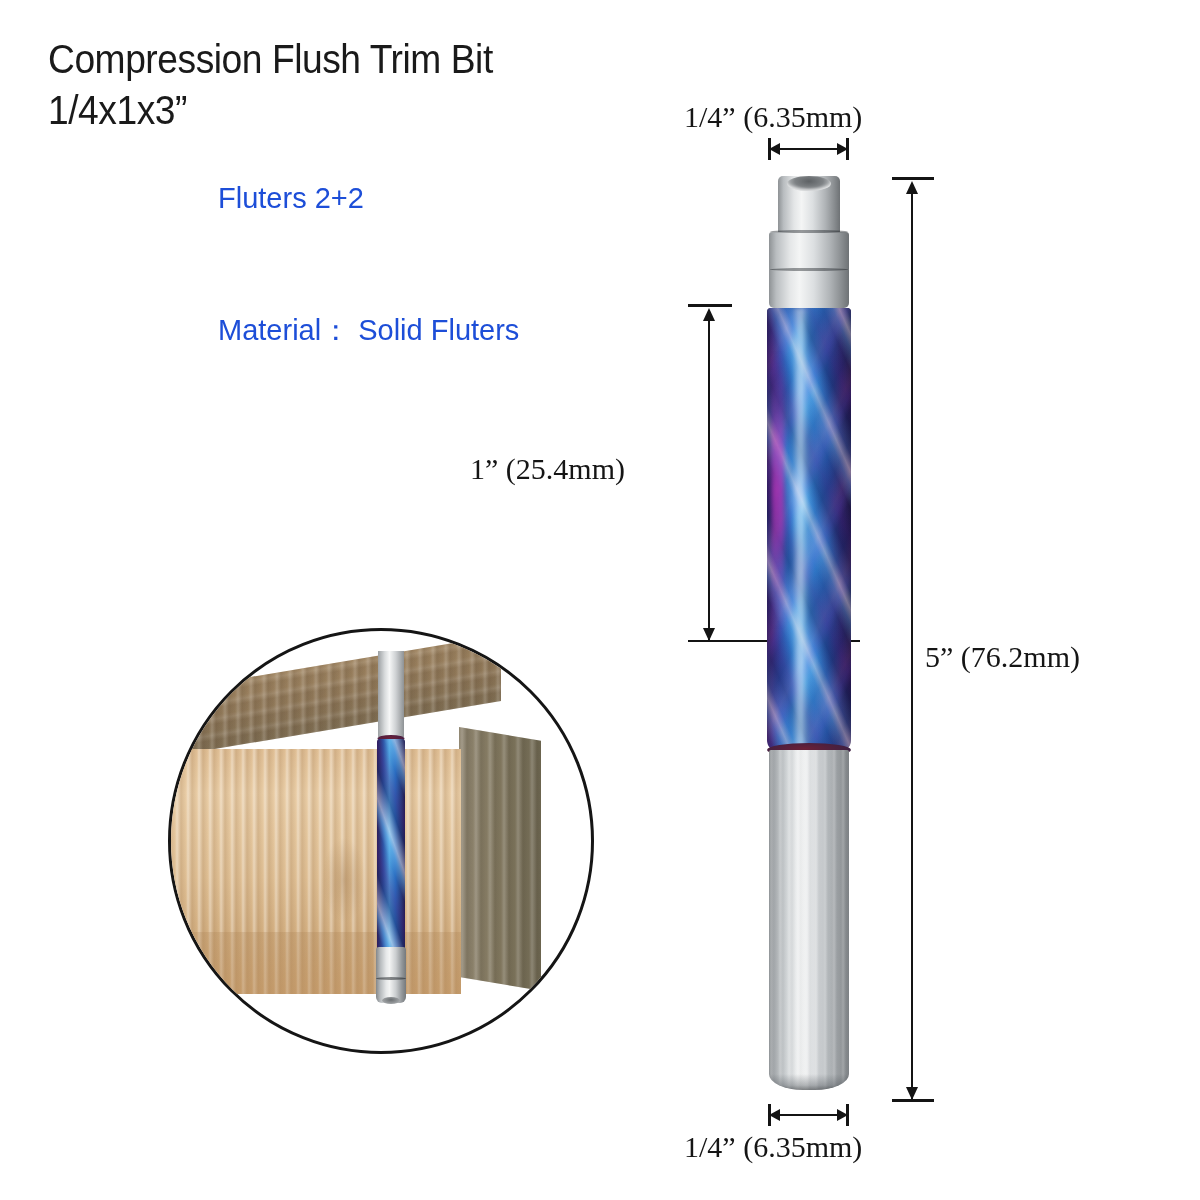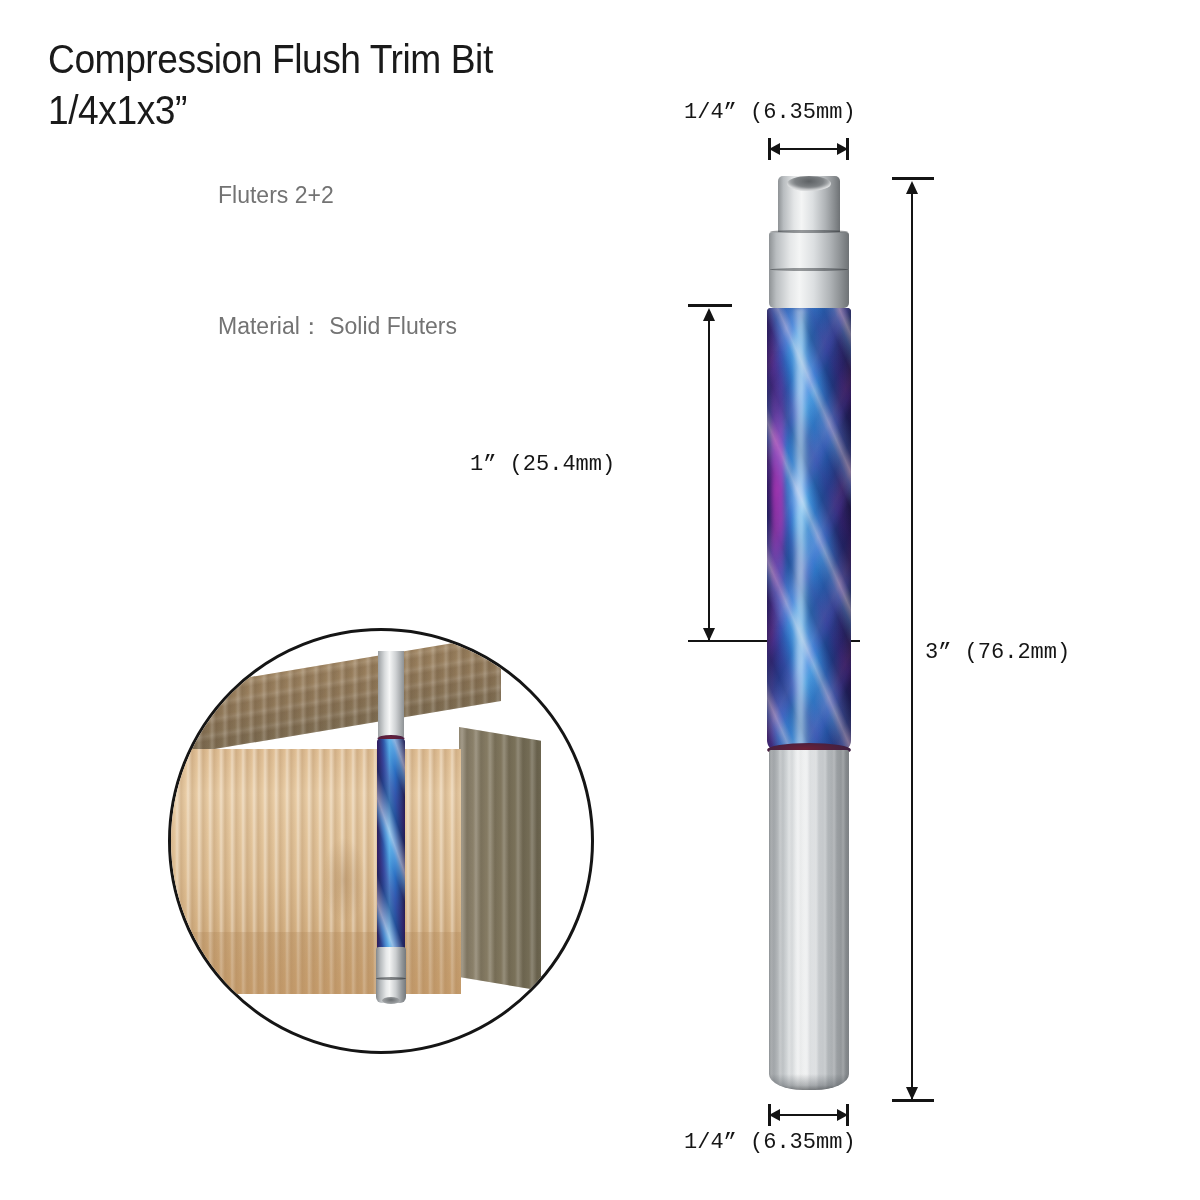--- a/index.html
+++ b/index.html
@@ -30,32 +30,32 @@
     color: #1a1a1a;
     letter-spacing: -0.5px;
     line-height: 1.28;
     transform: scaleX(0.93);
     transform-origin: left center;
     white-space: nowrap;
   }
   .spec {
     position: absolute;
     font-family: "Liberation Sans", sans-serif;
-    font-size: 23px;
-    color: #737373;
+    font-size: 29px;
+    color: #1d4ed8;
     white-space: nowrap;
   }
   #spec-flutes { left: 218px; top: 182px; }
   #spec-material { left: 218px; top: 311px; }
 
   
   .dim-text {
     position: absolute;
-    font-family: Liberation Mono, monospace;
-    font-size: 22px;
+    font-family: Liberation Serif, serif;
+    font-size: 30px;
     color: #151515;
     white-space: nowrap;
   }
   #dim-top-text   { left: 684px; top: 100px; }
   #dim-cut-text   { left: 470px; top: 452px; }
   #dim-total-text { left: 925px; top: 640px; }
   #dim-bot-text   { left: 684px; top: 1130px; }
 
   
   .hline { position: absolute; background: #141414; }
@@ -392,21 +392,21 @@
   <div style="position:absolute; left:769px; top:143px; width:0; height:0; border-top:6px solid transparent; border-bottom:6px solid transparent; border-right:11px solid #141414;"></div>
   <div style="position:absolute; left:837px; top:143px; width:0; height:0; border-top:6px solid transparent; border-bottom:6px solid transparent; border-left:11px solid #141414;"></div>
 
   <div class="dim-text" id="dim-cut-text">1”  (25.4mm)</div>
   <div class="hline" style="left:688px; top:304px; width:44px; height:3px;"></div>
   <div class="vline" style="left:708px; top:313px; width:2px; height:328px;"></div>
   <div style="position:absolute; left:703px; top:308px; width:0; height:0; border-left:6px solid transparent; border-right:6px solid transparent; border-bottom:13px solid #141414;"></div>
   <div style="position:absolute; left:703px; top:628px; width:0; height:0; border-left:6px solid transparent; border-right:6px solid transparent; border-top:13px solid #141414;"></div>
   <div class="hline" style="left:688px; top:640px; width:172px; height:2px;"></div>
 
-  <div class="dim-text" id="dim-total-text">3”  (76.2mm)</div>
+  <div class="dim-text" id="dim-total-text">5”  (76.2mm)</div>
   <div class="hline" style="left:892px; top:177px; width:42px; height:3px;"></div>
   <div class="vline" style="left:911px; top:186px; width:2px; height:915px;"></div>
   <div style="position:absolute; left:906px; top:181px; width:0; height:0; border-left:6px solid transparent; border-right:6px solid transparent; border-bottom:13px solid #141414;"></div>
   <div style="position:absolute; left:906px; top:1087px; width:0; height:0; border-left:6px solid transparent; border-right:6px solid transparent; border-top:13px solid #141414;"></div>
   <div class="hline" style="left:892px; top:1099px; width:42px; height:3px;"></div>
 
   <div class="dim-text" id="dim-bot-text">1/4”  (6.35mm)</div>
   <div class="vline" style="left:768px; top:1104px; width:3px; height:22px;"></div>
   <div class="vline" style="left:846px; top:1104px; width:3px; height:22px;"></div>
   <div class="hline" style="left:770px; top:1114px; width:76px; height:2px;"></div>

